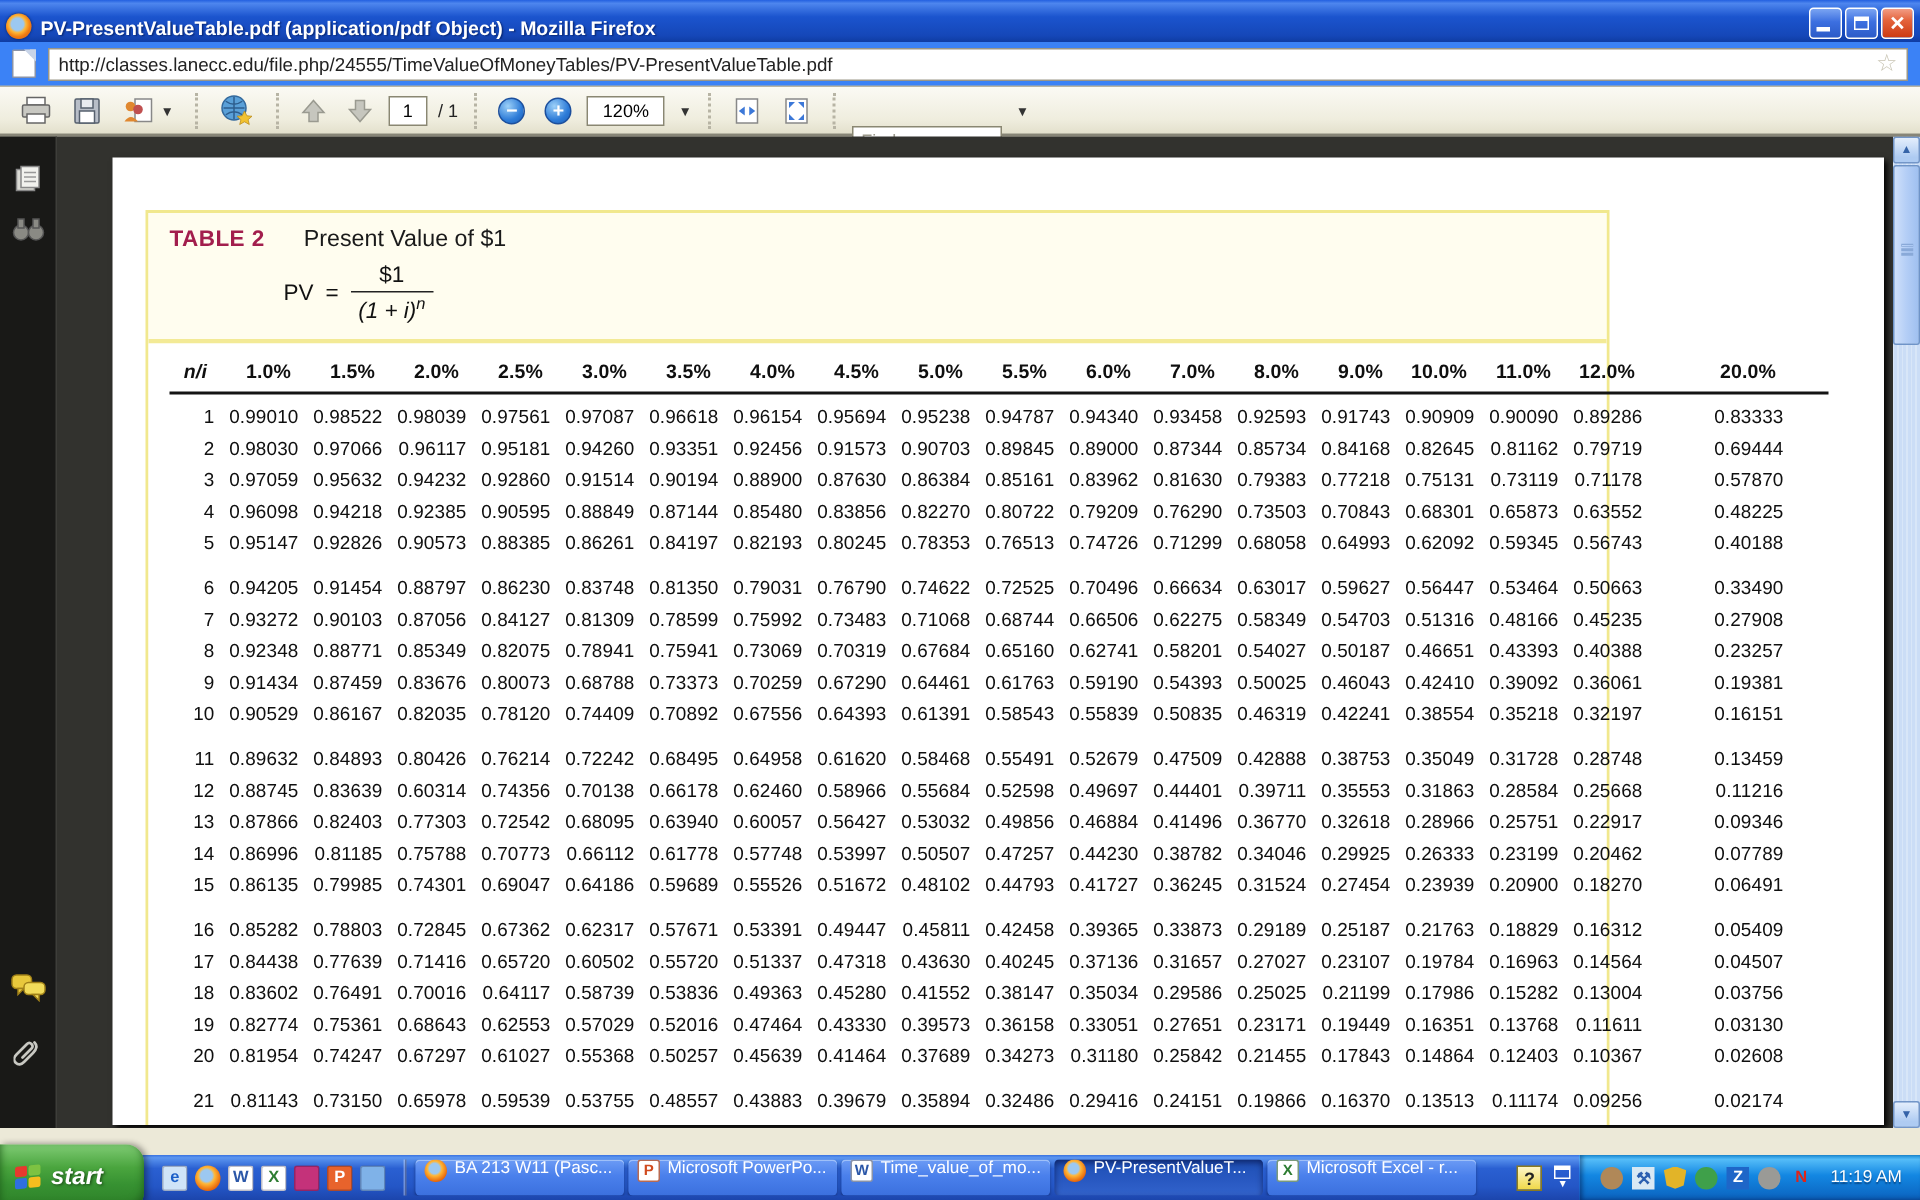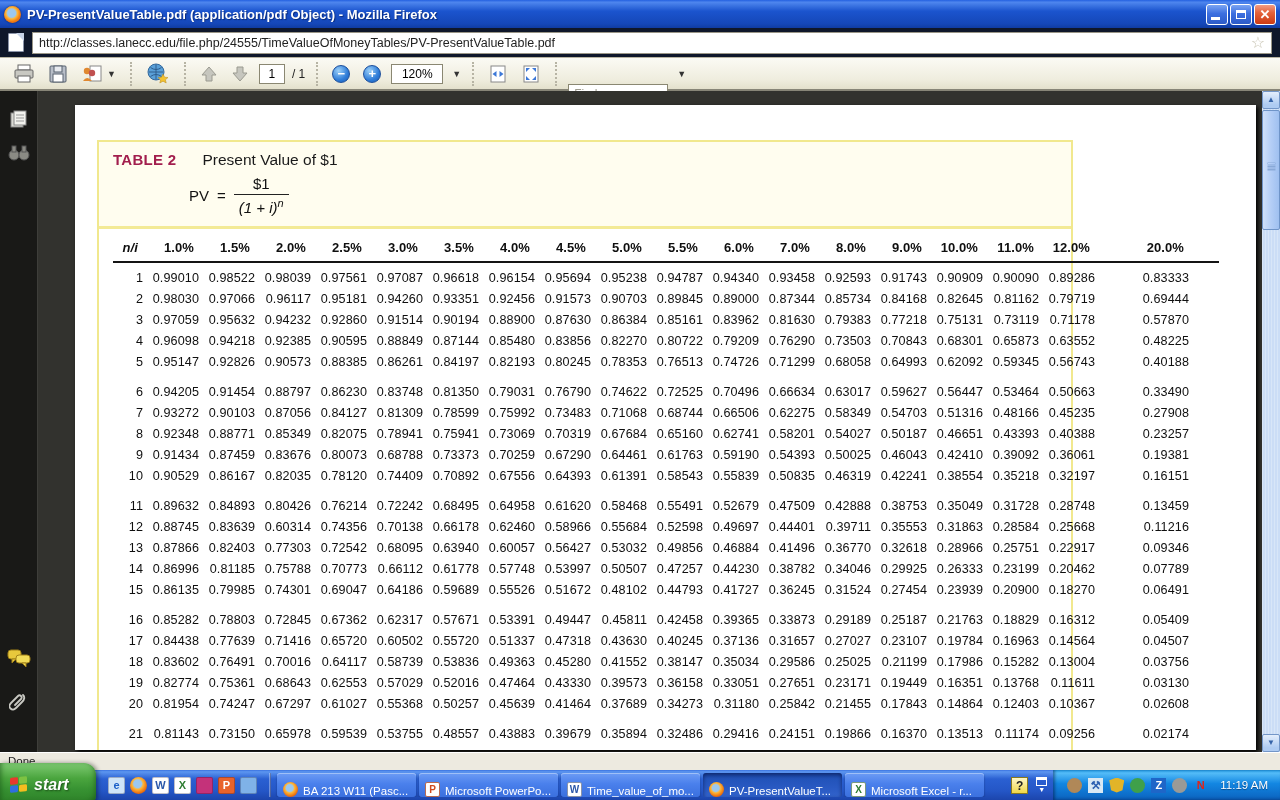--- a/index.html
+++ b/index.html
@@ -3,36 +3,36 @@
 <meta charset="utf-8">
 <style>
   *{margin:0;padding:0;box-sizing:border-box;}
   html,body{width:1280px;height:800px;overflow:hidden;background:#000;}
   body{font-family:"Liberation Sans",sans-serif;}
   .screen{position:relative;width:1280px;height:800px;background:#ECE9D8;}
 
   
   .titlebar{position:absolute;left:0;top:0;width:1280px;height:28px;
     background:linear-gradient(180deg,#2360E0 0%,#4E86EE 8%,#1B54CE 40%,#1547B8 85%,#0F3CA2 100%);
-    display:flex;align-items:center;padding:2px 4px;}
+    display:flex;align-items:flex-end;padding:2px 4px;}
   .titlebar .title{color:#fff;font-weight:bold;font-size:13px;margin-left:6px;
     text-shadow:1px 1px 1px #0A2B7A;white-space:nowrap;overflow:hidden;flex:1;}
   .ff-ball{width:17px;height:17px;border-radius:50%;flex:none;
     background:radial-gradient(circle at 45% 42%,#9CC8F0 0 30%,#FFB636 42%,#F07B12 62%,#D9560B 100%);
     box-shadow:0 0 2px #05205E;}
   .win-controls{display:flex;gap:2px;flex:none;}
   .wbtn{width:22px;height:21px;border:1px solid #fff;border-radius:3px;position:relative;
     background:linear-gradient(180deg,#7AA4F2 0%,#3C6FE0 45%,#2C5BC8 100%);}
   .wbtn.close{background:linear-gradient(180deg,#F29C84 0%,#E4633C 40%,#CC3A12 100%);}
   .wbtn .min-glyph{position:absolute;left:4px;bottom:4px;width:9px;height:3px;background:#fff;}
   .wbtn .restore-glyph{position:absolute;left:5px;top:5px;width:10px;height:9px;border:1px solid #fff;border-top:3px solid #fff;background:transparent;}
   .wbtn.close span{position:absolute;inset:0;color:#fff;font-size:13px;font-weight:bold;line-height:19px;text-align:center;}
 
   
-  .urlrow{position:absolute;left:0;top:28px;width:1280px;height:30px;background:#0f172a;
+  .urlrow{position:absolute;left:0;top:28px;width:1280px;height:30px;background:#3b82f6;
     border-bottom:1px solid #B8B4A2;display:flex;align-items:center;padding:0 8px;gap:8px;}
   .doc-icon{width:16px;height:19px;background:#fff;border:1px solid #8A93A8;border-radius:1px;position:relative;flex:none;}
   .doc-icon:before{content:"";position:absolute;right:-1px;top:-1px;border:4px solid #C8D4E8;
     border-left-color:transparent;border-bottom-color:transparent;}
   .url-box{flex:1;height:22px;background:#fff;border:1px solid #9A9687;display:flex;align-items:center;
     padding:0 6px;font-size:12.5px;color:#222;}
   .url-box .url-text{flex:1;white-space:nowrap;overflow:hidden;}
   .star-icon{color:#C9C5B4;font-size:16px;flex:none;line-height:20px;}
 
   
@@ -108,21 +108,21 @@
   .start-btn .label{color:#fff;font-size:16px;font-weight:bold;font-style:italic;text-shadow:1px 1px 2px #1C4F18;}
   .winflag{width:18px;height:16px;display:grid;grid-template-columns:8px 8px;grid-template-rows:7px 7px;gap:1px;transform:skewY(-6deg);}
   .winflag i{border-radius:1.5px;}
   .winflag .r{background:#E6392E;}.winflag .g{background:#7DC242;}
   .winflag .b{background:#2F6FE0;}.winflag .y{background:#F5BD1F;}
   .quicklaunch{display:flex;align-items:center;gap:5px;padding:0 10px 0 12px;flex:none;}
   .ql-icon{width:17px;height:17px;border-radius:2px;display:flex;align-items:center;justify-content:center;
     font-size:11px;font-weight:bold;}
   .tb-divider{width:2px;height:24px;background:rgba(255,255,255,.35);border-right:1px solid rgba(0,0,30,.3);margin:0 2px;flex:none;}
   .taskbtns{display:flex;align-items:center;gap:3px;flex:1;padding:0 4px;overflow:hidden;}
-  .taskbtn{width:139px;height:24px;border-radius:3px;display:flex;align-items:flex-end;gap:5px;padding:0 6px;flex:none;
+  .taskbtn{width:139px;height:24px;border-radius:3px;display:flex;align-items:flex-start;gap:5px;padding:0 6px;flex:none;
     background:linear-gradient(180deg,#6D9CF5 0%,#4A80EC 45%,#3B70DE 100%);
     box-shadow:inset 0 1px 0 #9FC0F8, 0 1px 2px rgba(0,0,20,.35);color:#fff;font-size:11.5px;}
   .taskbtn.active{background:linear-gradient(180deg,#1E4FB4 0%,#2959C2 60%,#3263CC 100%);
     box-shadow:inset 0 2px 4px rgba(0,0,40,.55);}
   .taskbtn .tlabel{white-space:nowrap;overflow:hidden;}
   .mini-ico{width:15px;height:15px;border-radius:2px;flex:none;display:flex;align-items:center;justify-content:center;
     font-size:10px;font-weight:bold;}
   .mini-ico.firefox{border-radius:50%;background:radial-gradient(circle at 45% 40%,#9CC8F0 0 28%,#FFB636 40%,#E8690C 70%,#C9510A 100%);}
   .mini-ico.powerpoint{background:#fff;color:#D04A1E;border:1px solid #B86A52;}
   .mini-ico.word-doc{background:#fff;color:#2B57A8;border:1px solid #8A93A8;}
@@ -790,23 +790,20 @@
       </div>
     </div>
 
     <div class="v-scrollbar">
       <div class="sb-btn up">▲</div>
       <div class="sb-thumb"></div>
       <div class="sb-btn down">▼</div>
     </div>
   </div>
 
-  <div class="statusbar">
-    <span>Done</span>
-  </div>
 
   <div class="taskbar">
     <div class="start-btn">
       <span class="winflag">
           <i class="r"></i>
           <i class="g"></i>
           <i class="b"></i>
           <i class="y"></i>
         </span>
       <span class="label">start</span>

